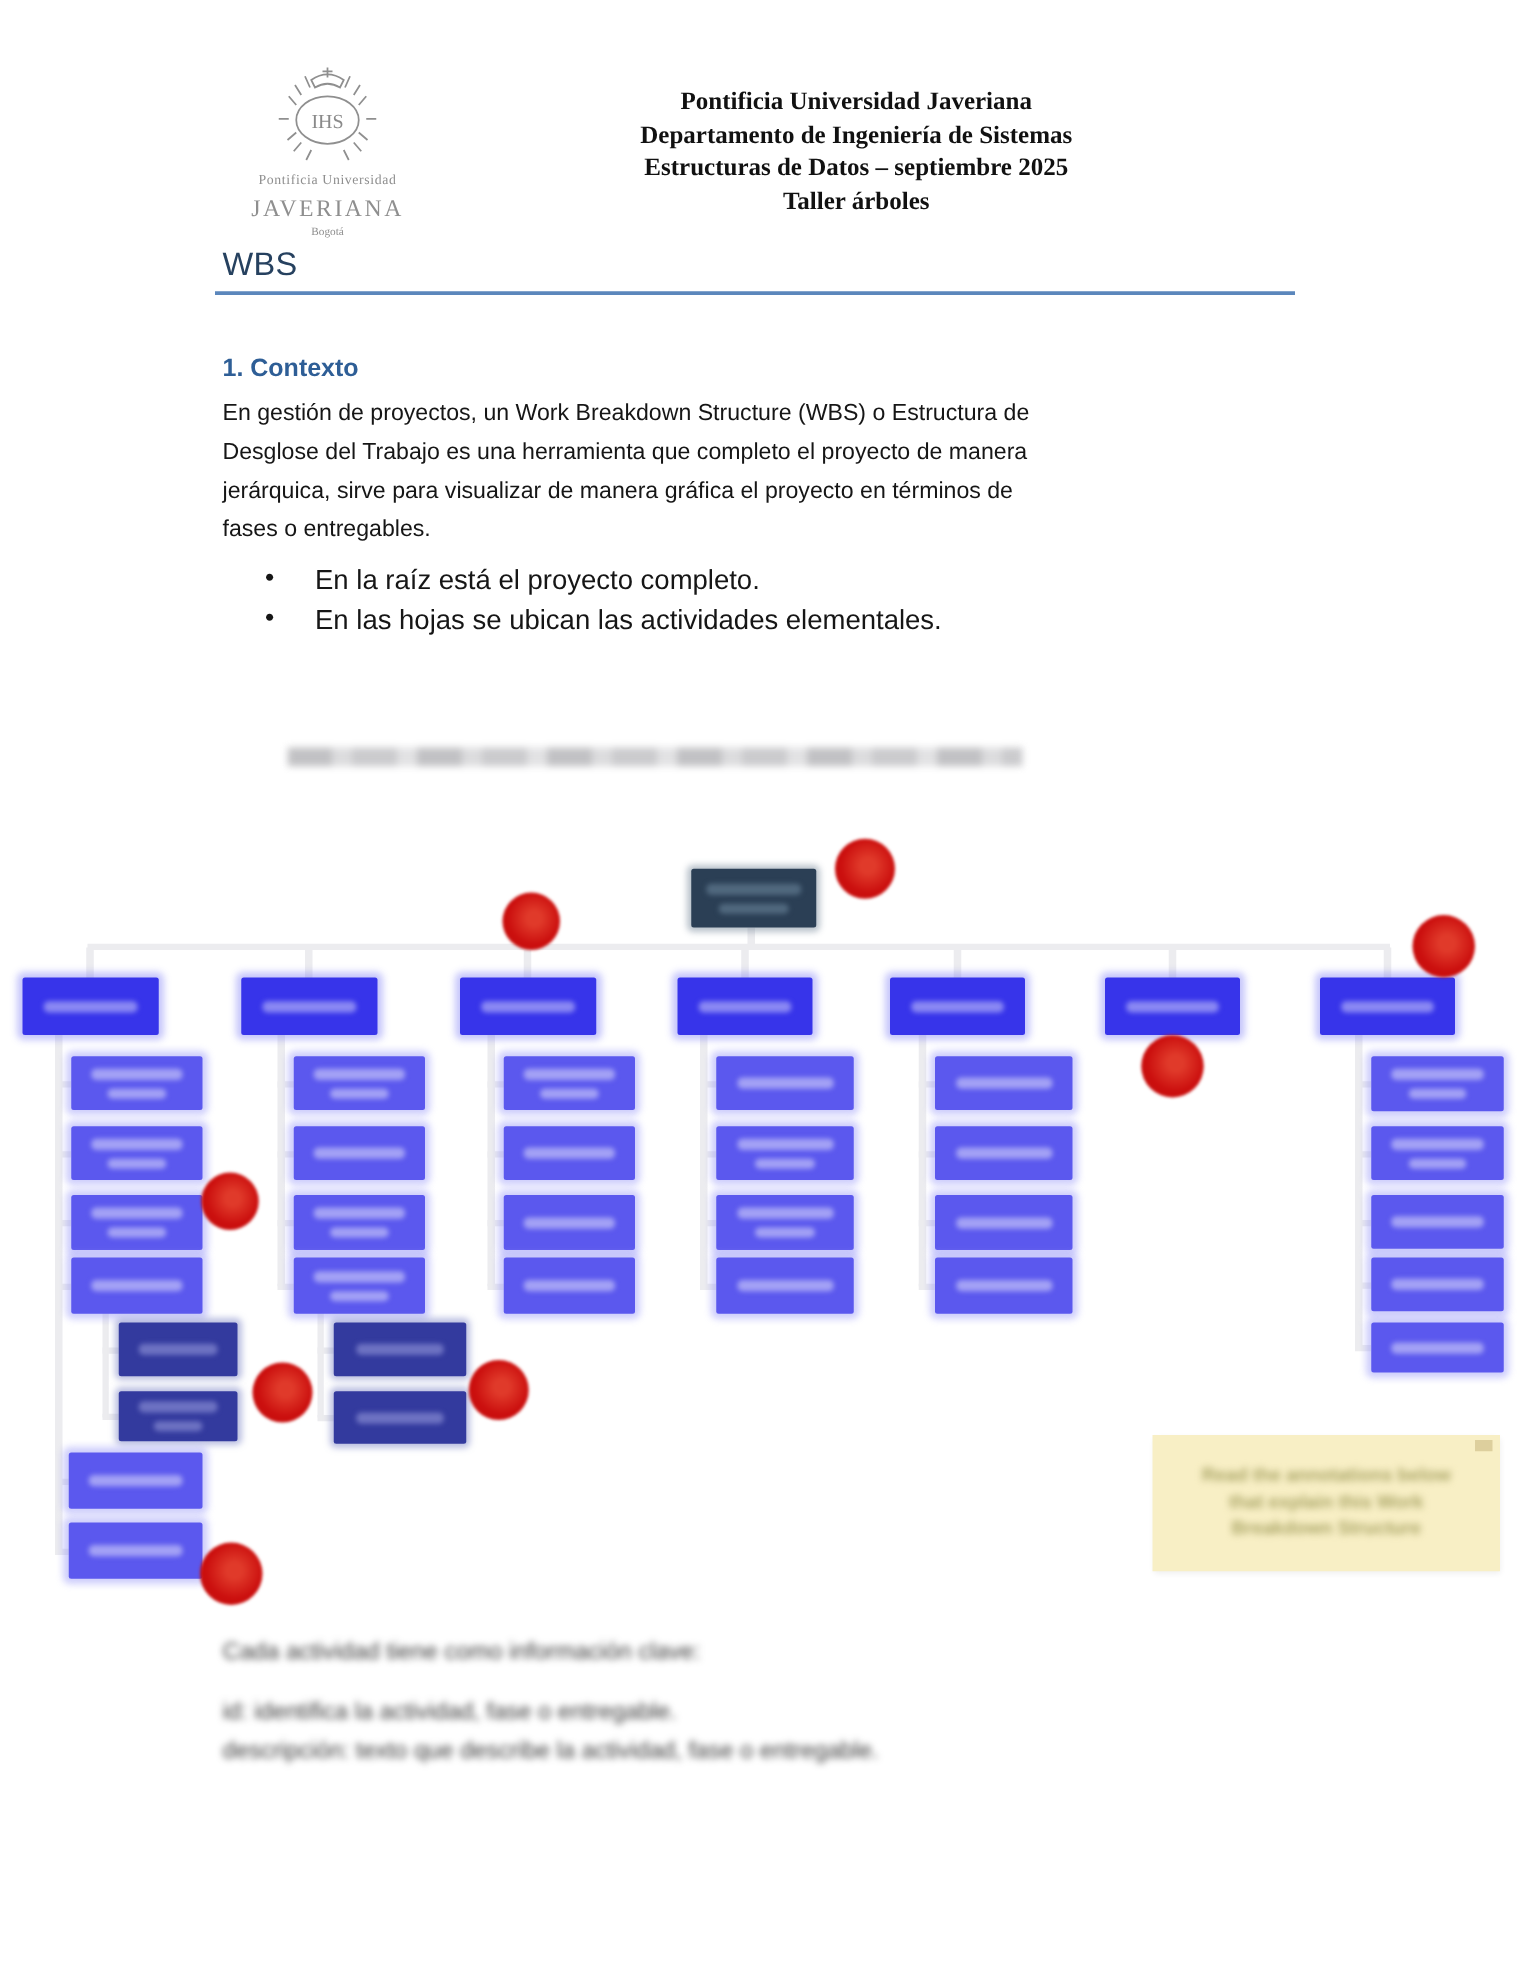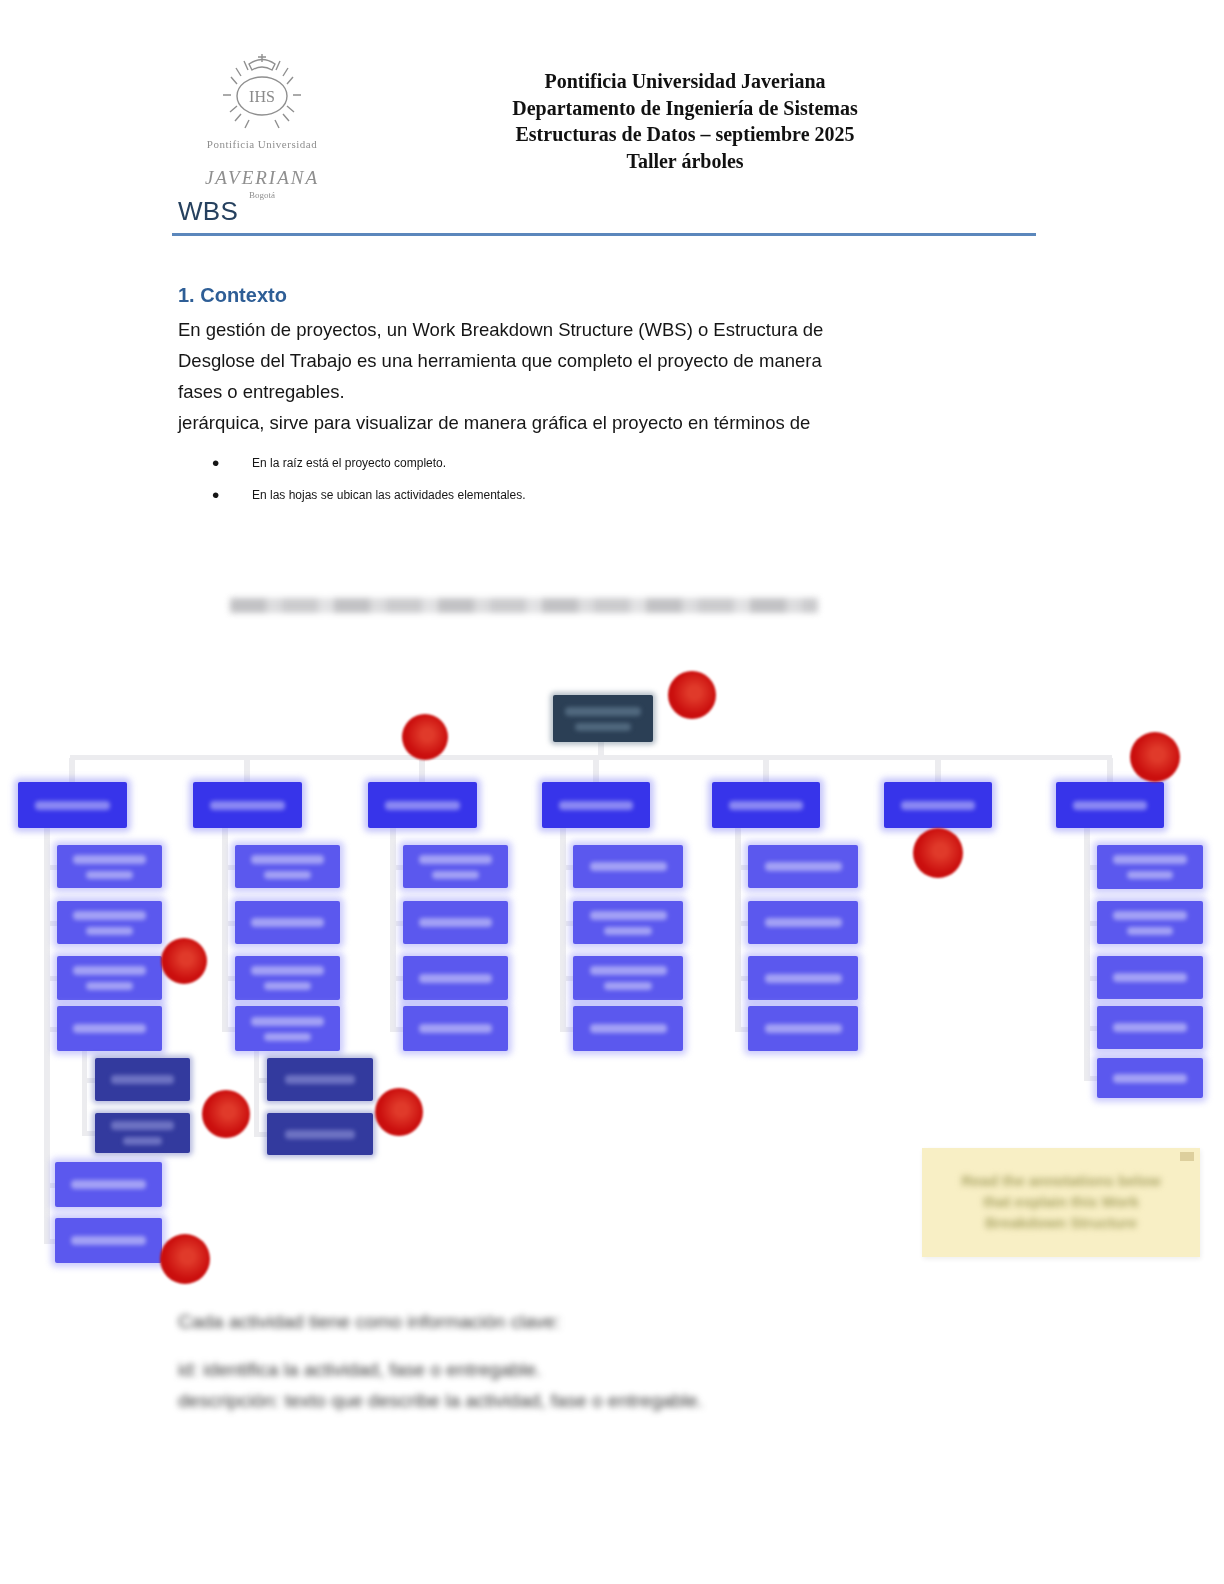--- a/index.html
+++ b/index.html
@@ -4,35 +4,35 @@
 <style>
   html,body{margin:0;padding:0;background:#ffffff;}
   .page{
     position:relative;width:1224px;height:1584px;background:#ffffff;overflow:hidden;
     font-family:"Liberation Sans","DejaVu Sans",sans-serif;color:#191919;
   }
   
   .logo{position:absolute;left:200px;top:44px;width:124px;text-align:center;color:#8f8f8f;}
   .logo svg{display:block;margin:0 auto;}
   .logo-line1{font-family:"Liberation Serif",serif;font-size:11px;letter-spacing:.5px;margin-top:2px;}
-  .logo-line2{font-family:"Liberation Serif",serif;font-size:19px;letter-spacing:2px;margin-top:17px;font-style:italic;}
+  .logo-line2{font-family:"Liberation Serif",serif;font-size:19px;letter-spacing:2px;margin-top:7px;}
   .logo-line3{font-family:"Liberation Serif",serif;font-size:9px;margin-top:1px;}
   .doc-title{
     position:absolute;left:380px;top:68px;width:610px;text-align:center;
     font-family:"Liberation Serif","DejaVu Serif",serif;font-weight:bold;font-size:20px;
     line-height:26.5px;color:#111;
   }
   
   .wbs-heading{position:absolute;left:178px;top:196px;font-size:26px;color:#26415f;letter-spacing:.3px;}
   .wbs-rule{position:absolute;left:172px;top:233px;width:864px;height:3px;background:#5b87bc;}
   
   .sec-heading{position:absolute;left:178px;top:284px;font-size:20px;font-weight:bold;color:#2e5e96;}
   .paragraph{position:absolute;left:178px;top:314px;width:880px;font-size:18.5px;line-height:31px;color:#161616;}
   .paragraph div{white-space:pre-wrap;}
-  .bullets{position:absolute;left:178px;top:448px;width:880px;font-size:12px;line-height:31px;color:#161616;}
+  .bullets{position:absolute;left:178px;top:448px;width:880px;font-size:22px;line-height:31px;color:#161616;}
   .bullet-item{position:relative;padding-left:74px;white-space:pre-wrap;margin:0 0 1px 0;}
   .bullet-item::before{content:"\2022";position:absolute;left:34px;top:-1px;font-size:21px;}
   .text-smear-bar{
     position:absolute;left:230px;top:598px;width:588px;height:15px;opacity:.85;
     background:repeating-linear-gradient(90deg,#b7b7ba 0 36px,#d6d6d8 36px 52px,#c2c2c5 52px 88px,#dddddf 88px 104px);
     filter:blur(3px);
   }
   
   #diagram-layer{position:absolute;left:0;top:0;width:1224px;height:1584px;pointer-events:none;}
   .connector{position:absolute;background:#ececef;}
@@ -93,22 +93,22 @@
       <div class="title-line">Taller árboles</div>
     </div>
 
   <div class="wbs-heading">WBS</div>
   <div class="wbs-rule"></div>
 
   <div class="sec-heading">1. Contexto</div>
   <div class="paragraph">
       <div class="para-line">En gestión de proyectos, un Work Breakdown Structure (WBS) o Estructura de</div>
       <div class="para-line">Desglose del Trabajo es una herramienta que completo el proyecto de manera</div>
+      <div class="para-line">jerárquica, sirve para visualizar de manera gráfica el proyecto en términos de</div>
       <div class="para-line">fases o entregables.</div>
-      <div class="para-line">jerárquica, sirve para visualizar de manera gráfica el proyecto en términos de</div>
     </div>
   <div class="bullets">
       <div class="bullet-item">En la raíz está el proyecto completo.</div>
       <div class="bullet-item">En las hojas se ubican las actividades elementales.</div>
     </div>
   <div class="text-smear-bar"></div>
 
   <div id="diagram-layer">
       <div class="connector" style="left: 598px; top: 742px; width: 6px; height: 15px;"></div>
       <div class="connector" style="left: 70px; top: 755px; width: 1042px; height: 5px;"></div>

